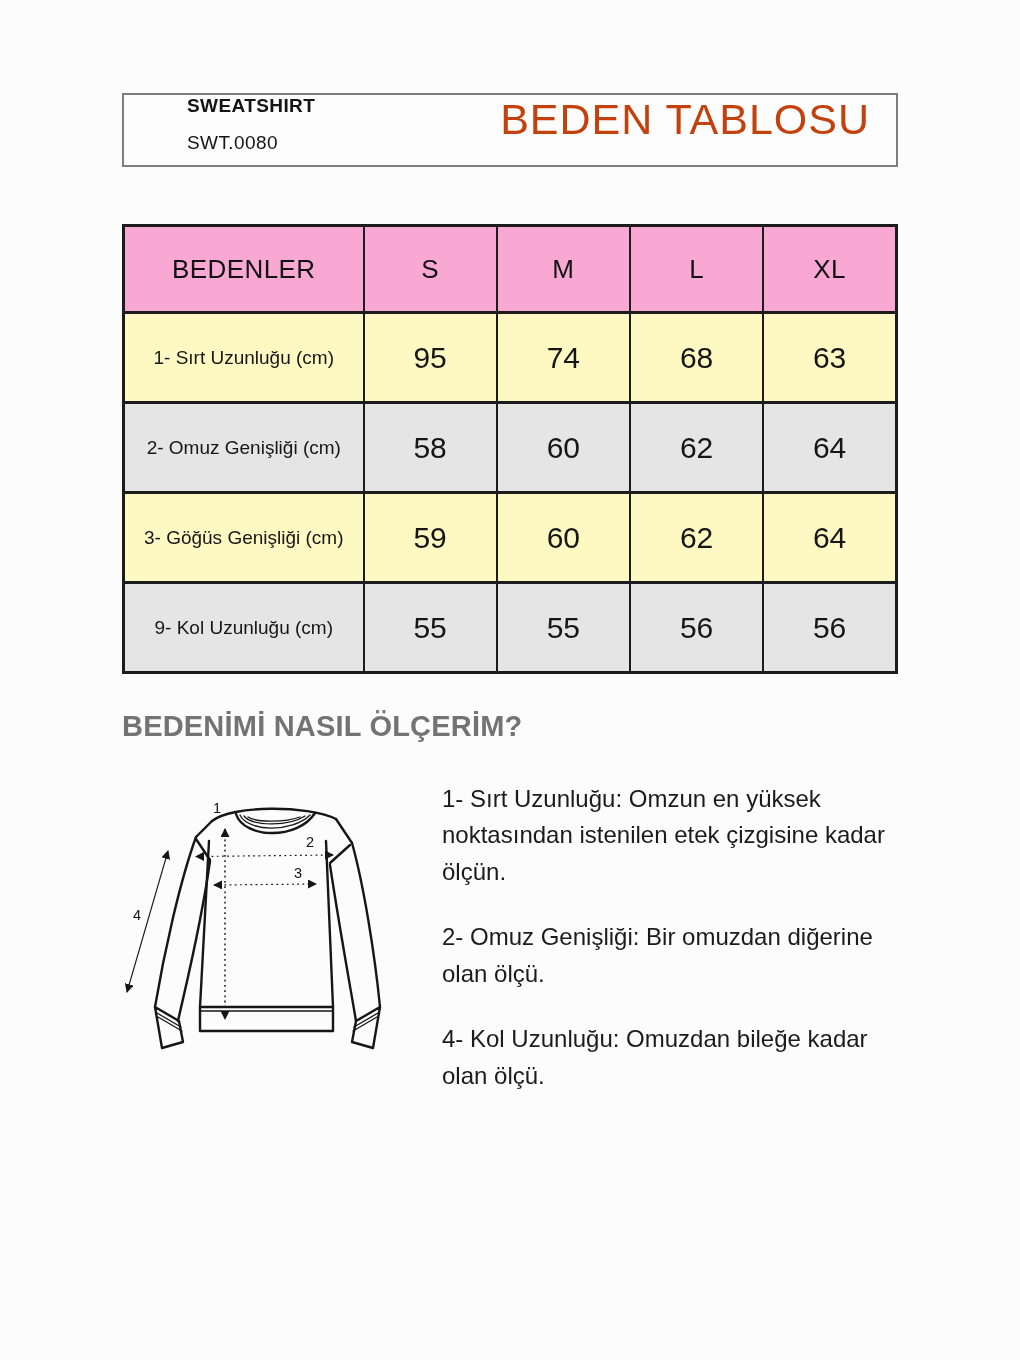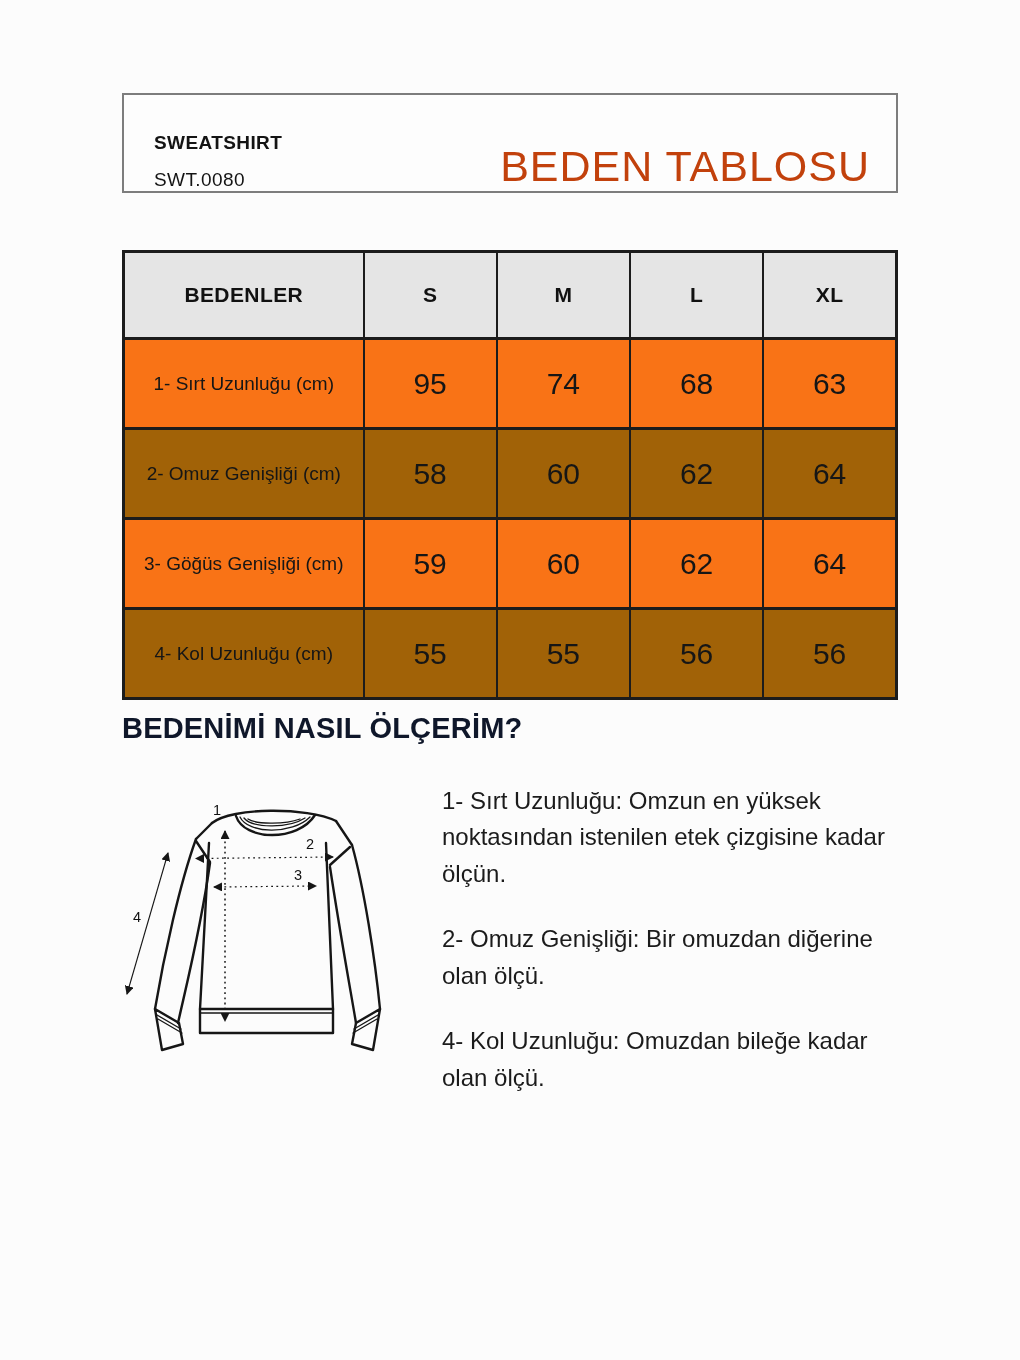--- a/index.html
+++ b/index.html
@@ -17,50 +17,50 @@
     font-size:37px;font-weight:900;font-style:italic;
     letter-spacing:1px;color:#0a0a0a;line-height:1;
     -webkit-text-stroke:1.6px #0a0a0a;paint-order:stroke fill;
     transform:scaleY(.92);white-space:nowrap;
   }
   .logo-line{flex:1;height:3px;margin-left:16px;margin-top:2px;
     background:linear-gradient(to bottom,#3f3f3f,#b9b9b9);}
 
   
   .info-box{
-    margin-top:15px;height:100px;border:2px solid #7d7d7d;background:#fdfdfd;
-    display:flex;align-items:flex-end;box-sizing:border-box;
+    margin-top:15px;height:74px;border:2px solid #7d7d7d;background:#fdfdfd;
+    display:flex;align-items:flex-start;box-sizing:border-box;padding-left:33px;
   }
   .info-left{padding-left:30px;width:255px;}
   .product-type{font-size:19px;font-weight:600;letter-spacing:.4px;margin-bottom:15px;}
   .product-code{font-size:19px;font-weight:500;letter-spacing:.4px;}
   .sheet-title{flex:1;text-align:right;padding-right:26px;
     font-size:43px;font-weight:500;letter-spacing:1px;color:#c2410c;white-space:nowrap;}
 
   
   table.size-table{
     margin-top:57px;width:776px;border-collapse:collapse;table-layout:fixed;
     border:3px solid #1c1c1c;
   }
   .size-table col.c-label{width:240px;}
   .size-table th,.size-table td{
     border:2px solid #1c1c1c;border-top-width:3px;border-bottom-width:3px;
     text-align:center;vertical-align:middle;padding:0;
   }
   .size-table thead th{
-    background:#e5e5e5;height:84px;font-size:21px;font-weight:700;letter-spacing:.4px;color:#111;
+    background:#f9a8d4;height:84px;font-size:26px;font-weight:400;letter-spacing:.4px;color:#111;
   }
   .size-table tbody tr{height:90px;}
   .size-table tbody th{font-size:19px;font-weight:400;color:#161616;}
   .size-table tbody td{font-size:30px;font-weight:400;color:#161616;}
-  .size-table tr.row-gray th,.size-table tr.row-gray td{background:#a16207;}
-  .size-table tr.row-white th,.size-table tr.row-white td{background:#f97316;}
+  .size-table tr.row-gray th,.size-table tr.row-gray td{background:#e5e5e5;}
+  .size-table tr.row-white th,.size-table tr.row-white td{background:#fef9c3;}
 
   
-  .measure-heading{margin-top:12px;font-size:29px;font-weight:800;letter-spacing:.2px;color:#0f172a;}
+  .measure-heading{margin-top:36px;font-size:29px;font-weight:800;letter-spacing:.2px;color:#737373;}
   .measure{display:flex;margin-top:38px;}
   .diagram-wrap{flex:0 0 312px;margin-left:-10px;}
   .instructions{flex:1;padding-left:18px;max-width:482px;
     font-size:24px;line-height:1.52;color:#1b1b1b;}
   .instructions p{margin:0 0 29px 0;}
   .instructions p:last-child{margin-bottom:12px;}
 </style>
 </head>
 <body>
 
@@ -108,21 +108,21 @@
           <td>64</td>
         </tr>
         <tr class="row-white">
           <th>3- Göğüs Genişliği (cm)</th>
           <td>59</td>
           <td>60</td>
           <td>62</td>
           <td>64</td>
         </tr>
         <tr class="row-gray">
-          <th>4- Kol Uzunluğu (cm)</th>
+          <th>9- Kol Uzunluğu (cm)</th>
           <td>55</td>
           <td>55</td>
           <td>56</td>
           <td>56</td>
         </tr>
       </tbody>
   </table>
 
   <div class="measure-heading">BEDENİMİ NASIL ÖLÇERİM?</div>
 

